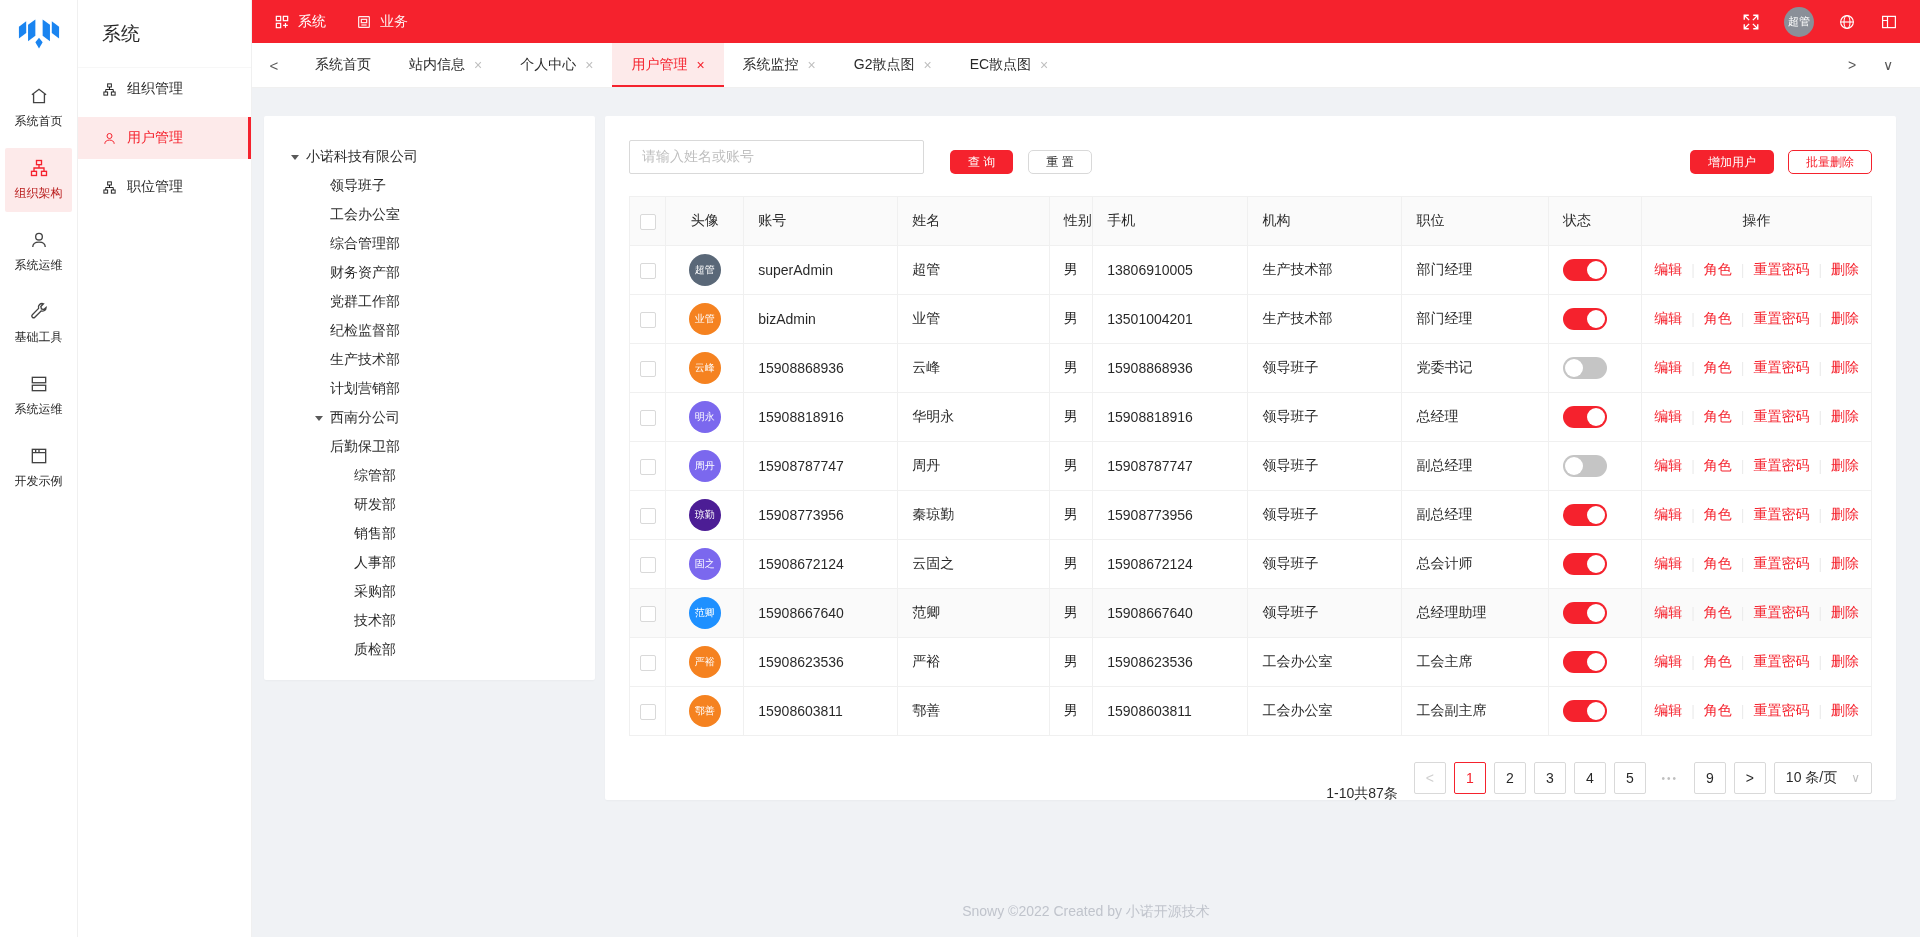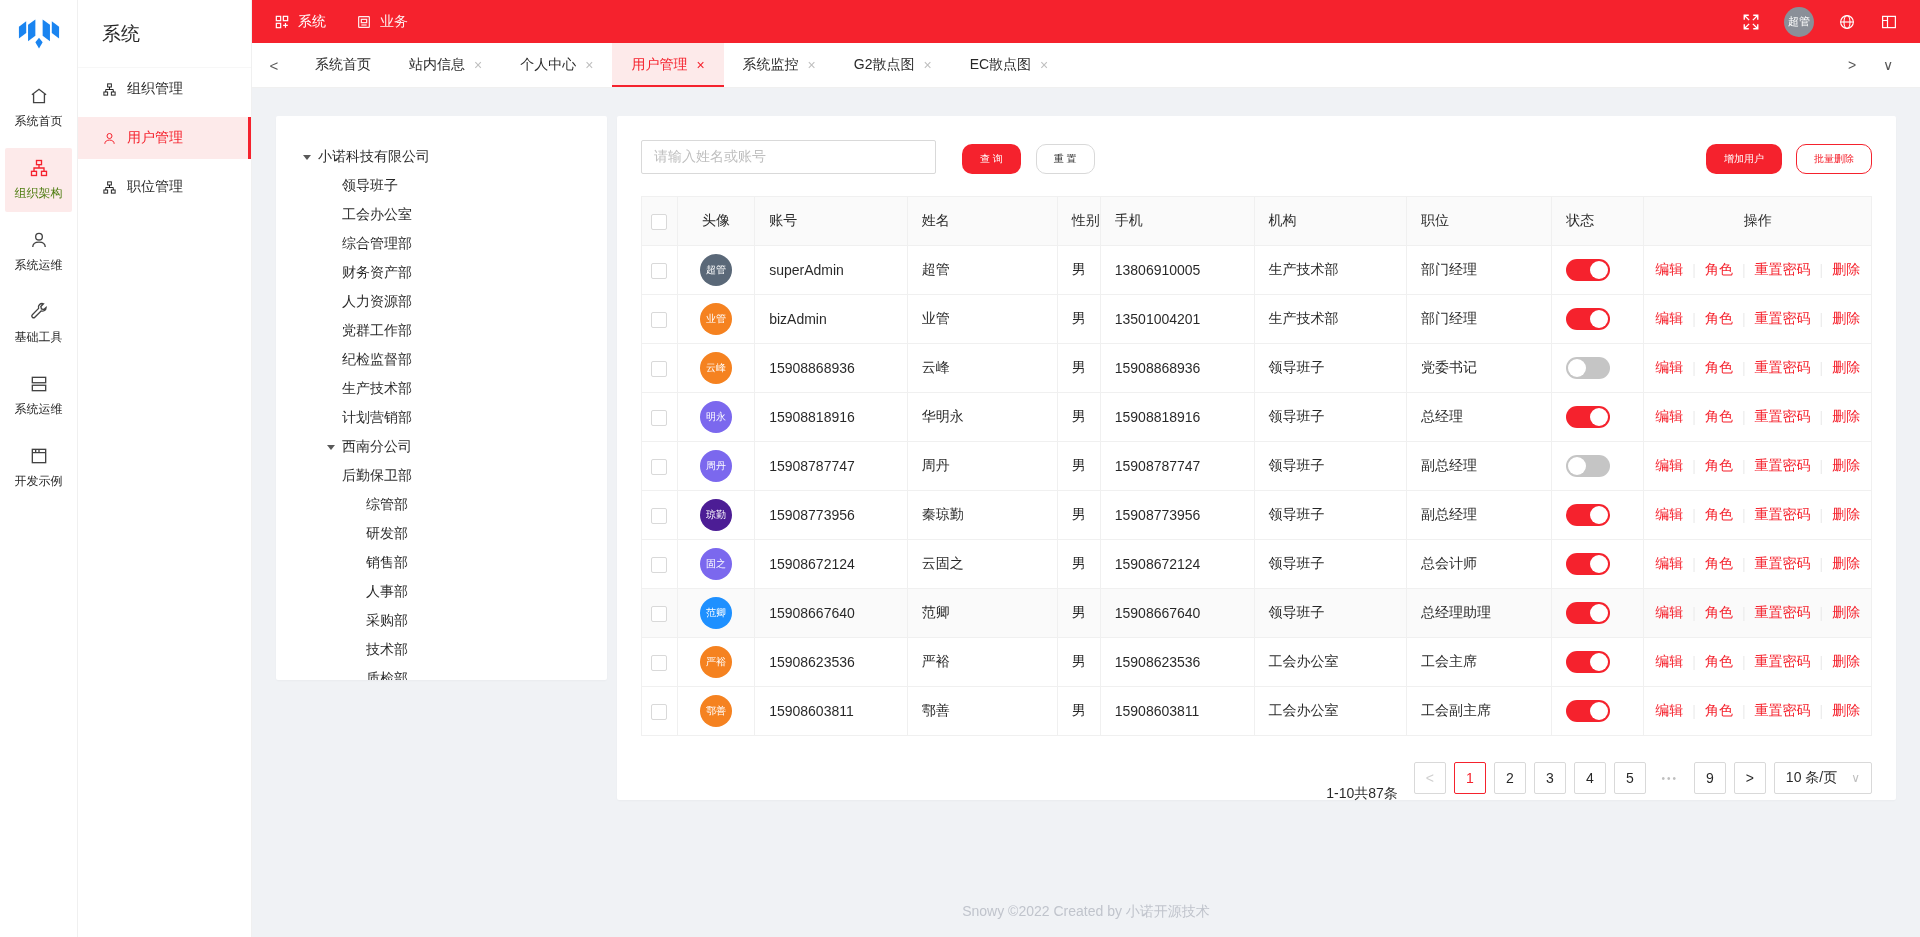--- a/index.html
+++ b/index.html
@@ -10,21 +10,21 @@
     font-size:14px; color:rgba(0,0,0,.85); background:#f0f2f5;
   }
   .app { display:flex; width:100%; height:100%; }
 
   
   .rail { width:78px; background:#fff; border-right:1px solid #f0f0f0; z-index:3; display:flex; flex-direction:column; }
   .logo { height:68px; display:flex; align-items:center; justify-content:center; }
   .rail-item { display:flex; flex-direction:column; align-items:center; gap:7px; padding:10px 0; margin:8px 5px 7px; border-radius:2px; cursor:pointer; color:#434343; }
   .rail-item .lbl { font-size:12px; color:#262626; }
   .rail-item.active { background:#fdeaea; color:#f5222d; }
-  .rail-item.active .lbl { color:#4d7c0f; }
+  .rail-item.active .lbl { color:#b91c1c; }
   .icon { display:inline-flex; }
   .icon svg { width:20px; height:20px; }
 
   
   .submenu { width:174px; background:#fff; border-right:1px solid #f0f0f0; z-index:2; }
   .submenu-title { height:68px; display:flex; align-items:center; padding-left:24px; font-size:19px; border-bottom:1px solid #f7f7f7; }
   .menu-item { height:42px; display:flex; align-items:center; gap:10px; padding-left:24px; margin-bottom:7px; position:relative; cursor:pointer; color:rgba(0,0,0,.85); }
   .menu-item .icon svg { width:15px; height:15px; }
   .menu-item.active { background:#fdeaea; color:#f5222d; }
   .menu-item.active::after { content:""; position:absolute; right:0; top:0; bottom:0; width:3px; background:#f5222d; }
@@ -47,36 +47,36 @@
   .tab { display:flex; align-items:center; gap:9px; padding:0 19px; cursor:pointer; position:relative; }
   .tab .close { font-size:14px; color:#bfbfbf; line-height:1; }
   .tab .close::before { content:"×"; }
   .tab.active { color:#f5222d; background:#fdeaea; }
   .tab.active::after { content:""; position:absolute; left:0; right:0; bottom:0; height:2px; background:#f5222d; }
   .tab.active .close { color:#f5222d; }
   .tab-right { display:flex; align-items:center; gap:8px; padding:0 18px; color:#595959; }
   .tab-right .ctl { width:28px; text-align:center; cursor:pointer; font-size:14px; }
 
   
-  .content { flex:1; background:#f0f2f5; padding:28px 24px 0 24px; display:flex; gap:10px; align-items:flex-start; position:relative; }
+  .content { flex:1; background:#f0f2f5; padding:28px 24px 0 12px; display:flex; gap:10px; align-items:flex-start; position:relative; }
   .card { background:#fff; border-radius:2px; box-shadow:0 1px 2px rgba(0,0,0,.03); }
   .tree-card { width:331px; height:564px; padding:26px 12px; overflow:hidden; flex:0 0 auto; }
   .tree-node { height:29px; display:flex; align-items:center; cursor:pointer; }
   .caret { width:22px; display:flex; justify-content:center; }
   .caret::before { content:""; border:4.5px solid transparent; border-top:5.5px solid #595959; margin-top:5px; }
   .table-card { flex:1; height:684px; padding:24px 24px 0; display:flex; flex-direction:column; }
 
   
   .toolbar { display:flex; align-items:flex-end; margin-bottom:22px; }
   .field { height:34px; border:1px solid #d9d9d9; border-radius:2px; background:#fff; display:flex; align-items:center; padding:0 12px; color:#bfbfbf; cursor:text; }
   .field.input { width:295px; margin-right:26px; }
   .field.select { width:297px; justify-content:space-between; margin-right:30px; cursor:pointer; }
   .chev { color:#bfbfbf; font-size:12px; }
   .chev::before { content:"∨"; }
-  .btn { height:30px; padding:0 17px; border-radius:10px; border:1px solid transparent; font-size:10px; cursor:pointer; font-family:inherit; display:inline-flex; align-items:center; }
+  .btn { height:24px; padding:0 17px; border-radius:5px; border:1px solid transparent; font-size:12px; cursor:pointer; font-family:inherit; display:inline-flex; align-items:center; }
   .btn-primary { background:#f5222d; color:#fff; }
   .btn-default { background:#fff; border-color:#d9d9d9; color:rgba(0,0,0,.85); }
   .btn-outline { background:#fff; border-color:#f5222d; color:#f5222d; }
   .gap { margin-right:15px; }
   .toolbar-right { margin-left:auto; display:flex; gap:14px; }
 
   
   table { width:100%; border-collapse:collapse; table-layout:fixed; }
   th, td { border:1px solid #f0f0f0; height:49px; padding:0 14px; font-size:14px; overflow:hidden; white-space:nowrap; }
   th { background:#fafafa; font-weight:500; text-align:left; color:rgba(0,0,0,.85); }
@@ -323,24 +323,20 @@
      <span class="caret" style="visibility:hidden"></span>
      <span>工会办公室</span>
    </div>
             <div class="tree-node" style="padding-left:32px">
      <span class="caret" style="visibility:hidden"></span>
      <span>综合管理部</span>
    </div>
             <div class="tree-node" style="padding-left:32px">
      <span class="caret" style="visibility:hidden"></span>
      <span>财务资产部</span>
-   </div>
-            <div class="tree-node" style="padding-left:32px">
-     <span class="caret" style="visibility:hidden"></span>
-     <span>人力资源部</span>
    </div>
             <div class="tree-node" style="padding-left:32px">
      <span class="caret" style="visibility:hidden"></span>
      <span>党群工作部</span>
    </div>
             <div class="tree-node" style="padding-left:32px">
      <span class="caret" style="visibility:hidden"></span>
      <span>纪检监督部</span>
    </div>
             <div class="tree-node" style="padding-left:32px">

